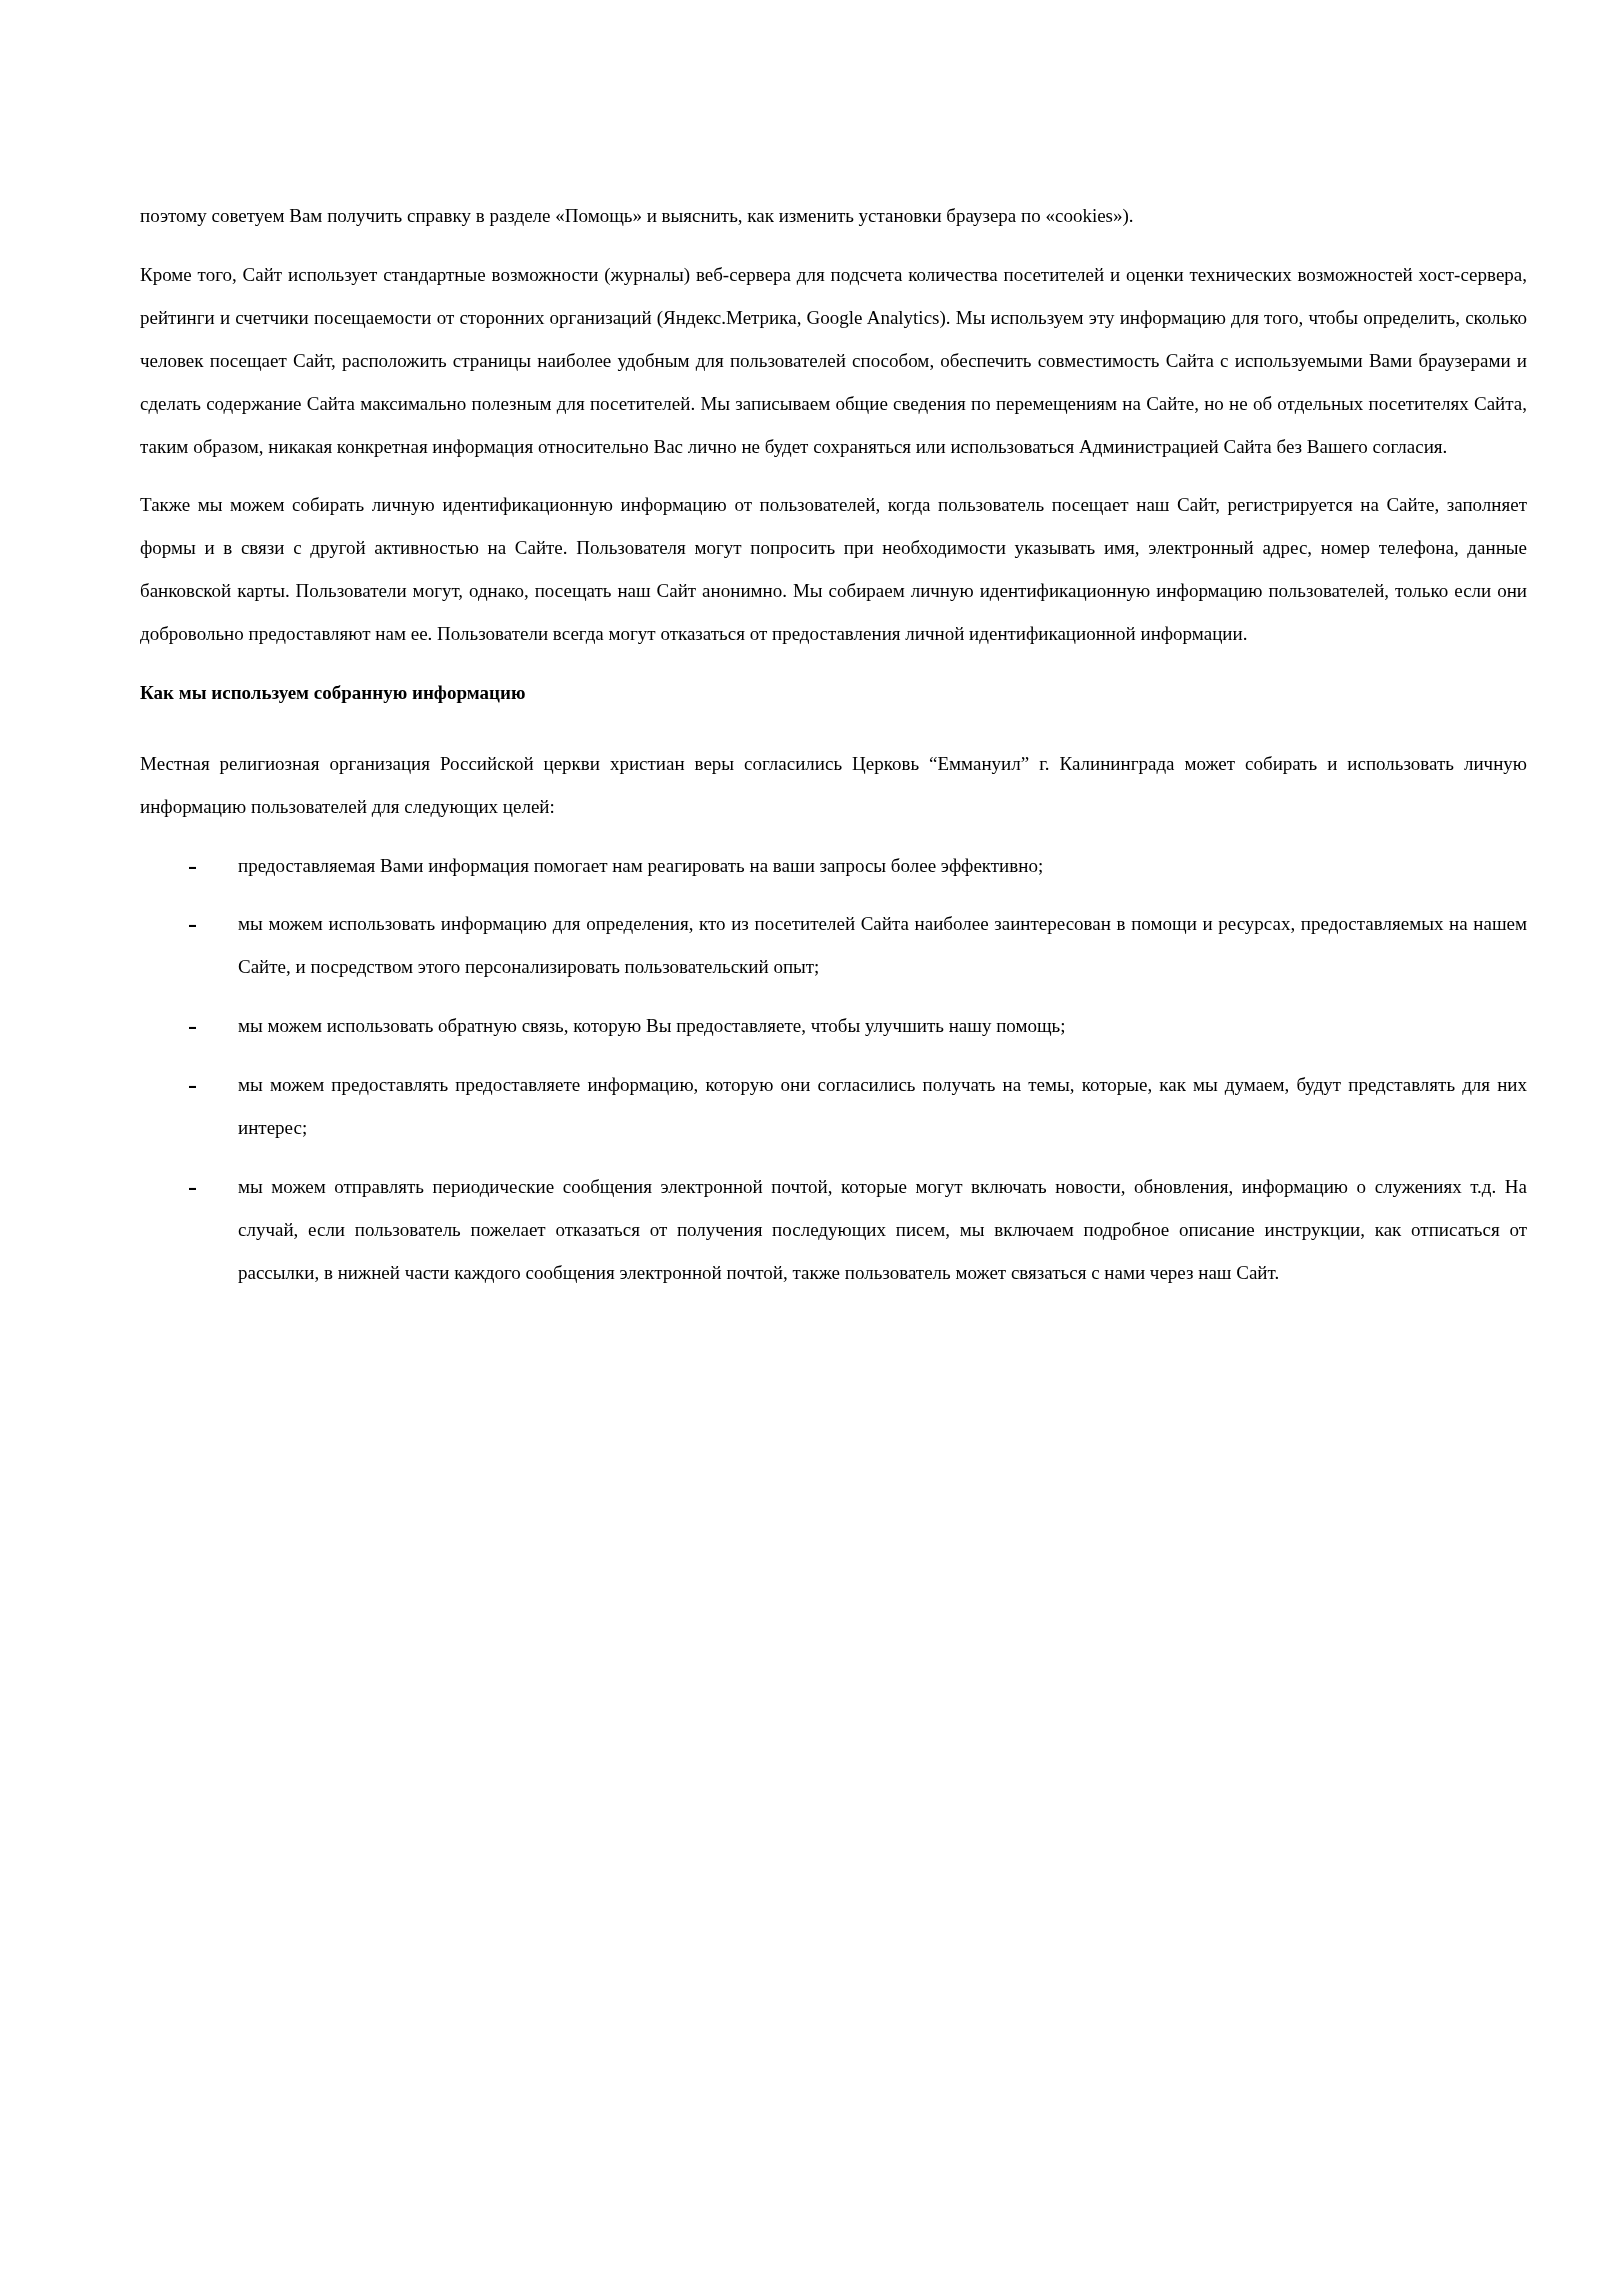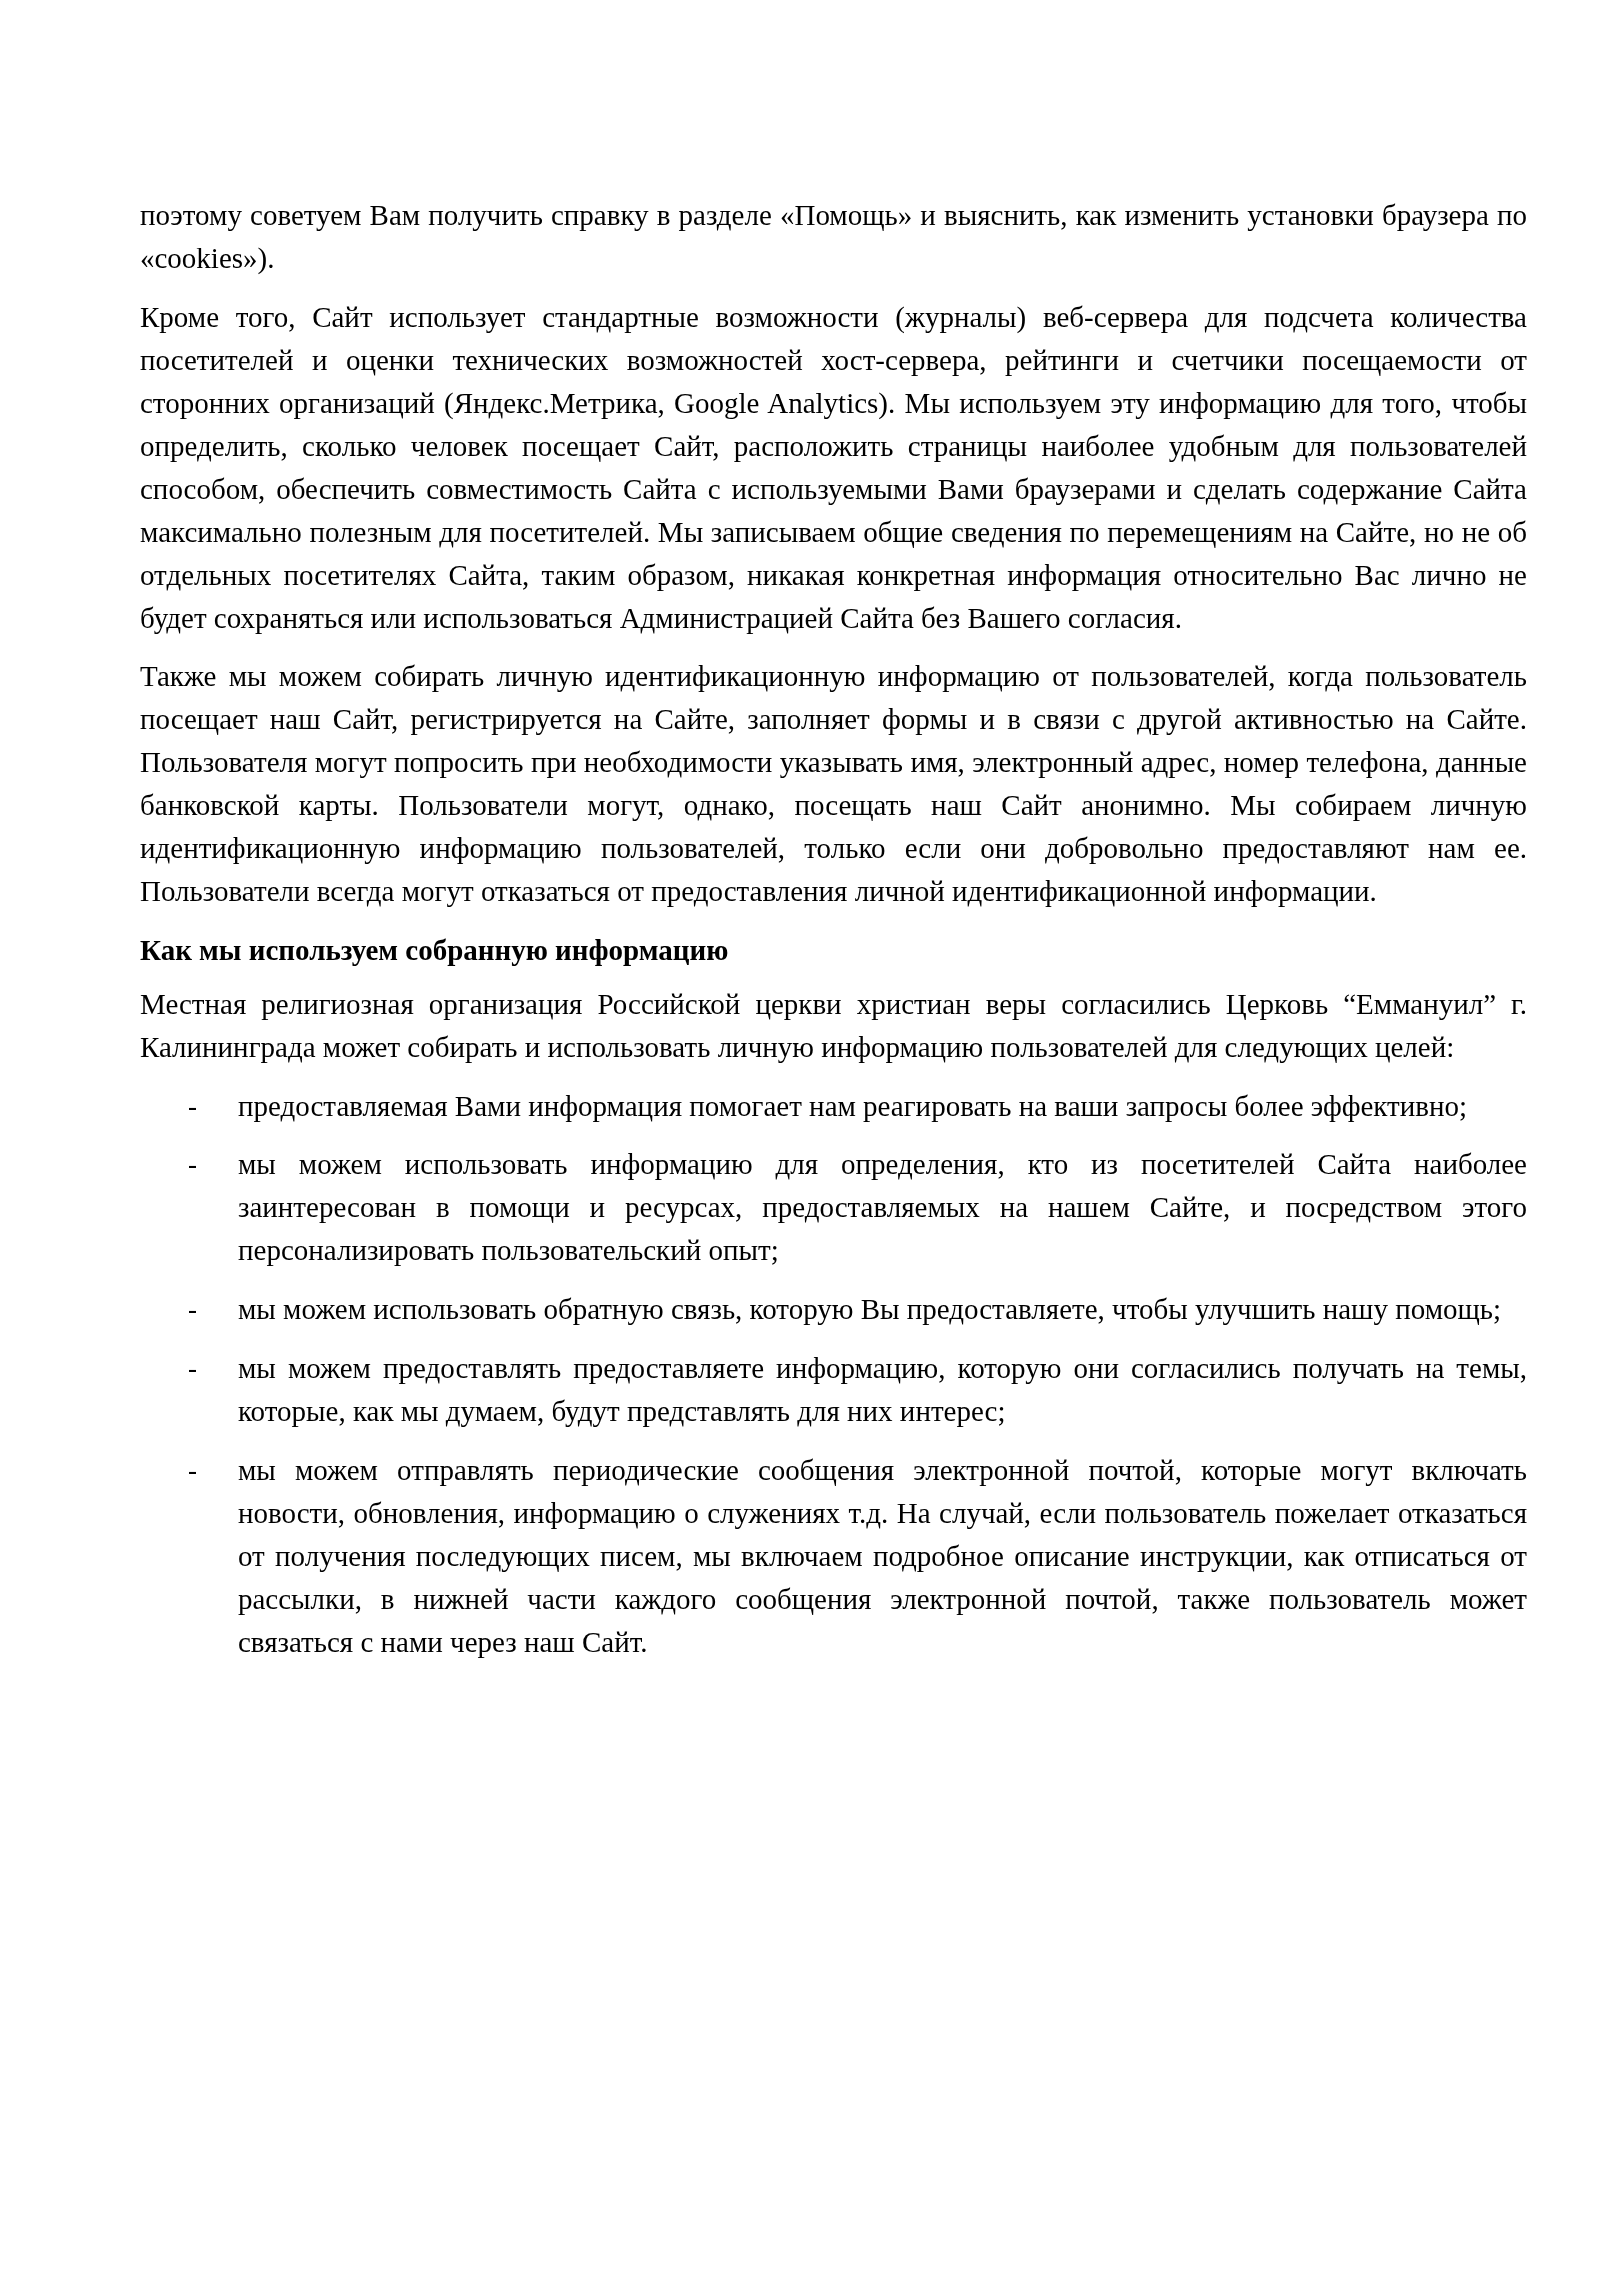--- a/index.html
+++ b/index.html
@@ -16,28 +16,28 @@
       color: #000000;
     }
     .page {
       position: absolute;
       left: 140px;
       top: 194px;
       width: 1387px;
     }
     p {
       margin: 0;
-      font-size: 29px;
+      font-size: 19px;
       line-height: 43px;
       text-align: justify;
     }
     .para { margin-bottom: 15.7px; }
     .heading {
       font-weight: bold;
-      margin-bottom: 11px;
+      margin-bottom: 28px;
       text-align: left;
     }
     ul.bullets {
       list-style: none;
       margin: 0;
       padding: 0;
     }
     ul.bullets li {
       position: relative;
       padding-left: 98px;

